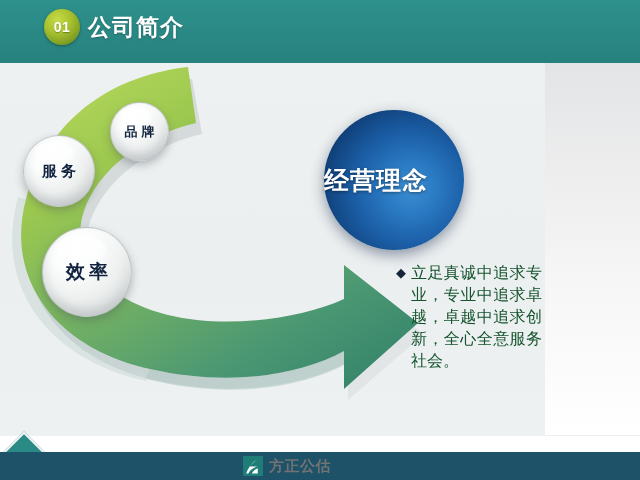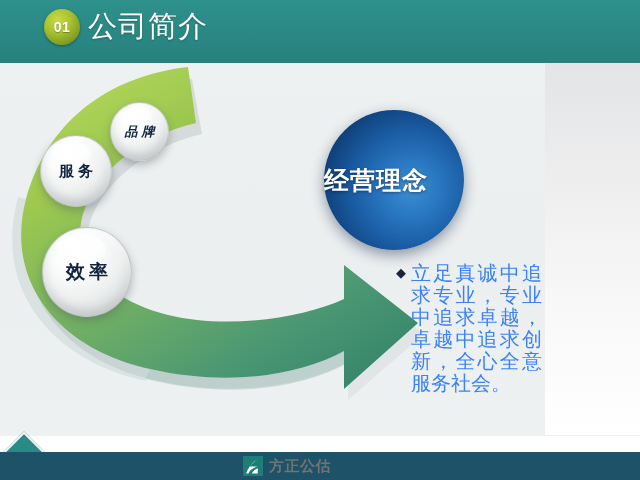--- a/index.html
+++ b/index.html
@@ -58,22 +58,22 @@
     letter-spacing: 0.5px;
     text-shadow: 0 1px 1px rgba(0,0,0,0.3);
   }
   .header-title {
     position: absolute;
     left: 88px; top: 9px;
     height: 36px;
     display: flex;
     align-items: center;
     color: #ffffff;
-    font-size: 29px;
-    font-weight: normal;
+    font-size: 23px;
+    font-weight: bold;
     letter-spacing: 1px;
     text-shadow: 0 1px 2px rgba(0,0,0,0.25);
   }
 
   
   .deco-photo {
     position: absolute;
     left: 545px; top: 0;
     width: 95px; height: 57px;
     overflow: hidden;
@@ -127,22 +127,22 @@
     position: relative;
     z-index: 2;
     color: #11233f;
     font-weight: bold;
     letter-spacing: 4px;
     text-indent: 4px;
     white-space: nowrap;
   }
 
   #sphere-brand   { left: 110px; top: 102px;  width: 57px;  height: 57px; }
-  #sphere-brand   .sphere-label { font-size: 13px; font-style: italic; }
-  #sphere-service { left: 40px;  top: 135px;  width: 70px;  height: 70px; }
+  #sphere-brand   .sphere-label { font-size: 13px; }
+  #sphere-service { left: 23px;  top: 135px;  width: 70px;  height: 70px; }
   #sphere-service .sphere-label { font-size: 15px; }
   #sphere-eff     { left: 42px;  top: 227px;  width: 88px;  height: 88px; }
   #sphere-eff     .sphere-label { font-size: 19px; }
   #sphere-exc     { left: 158px; top: 258px;  width: 102px; height: 102px; }
   #sphere-exc     .sphere-label { font-size: 19px; }
 
   
   #sphere-concept {
     position: absolute;
     left: 324px; top: 110px;
@@ -173,22 +173,22 @@
     align-items: flex-start;
   }
   .bullet-marker {
     color: #16253c;
     font-size: 13px;
     line-height: 22px;
     margin-right: 5px;
     flex: 0 0 auto;
   }
   .bullet-text {
-    color: #3b82f6;
-    font-size: 20px;
+    color: #14532d;
+    font-size: 16px;
     line-height: 22px;
     font-weight: 500;
     text-align: justify;
   }
 
   
   .footer-bar {
     position: absolute;
     left: 0; top: 452px;
     width: 640px; height: 28px;

